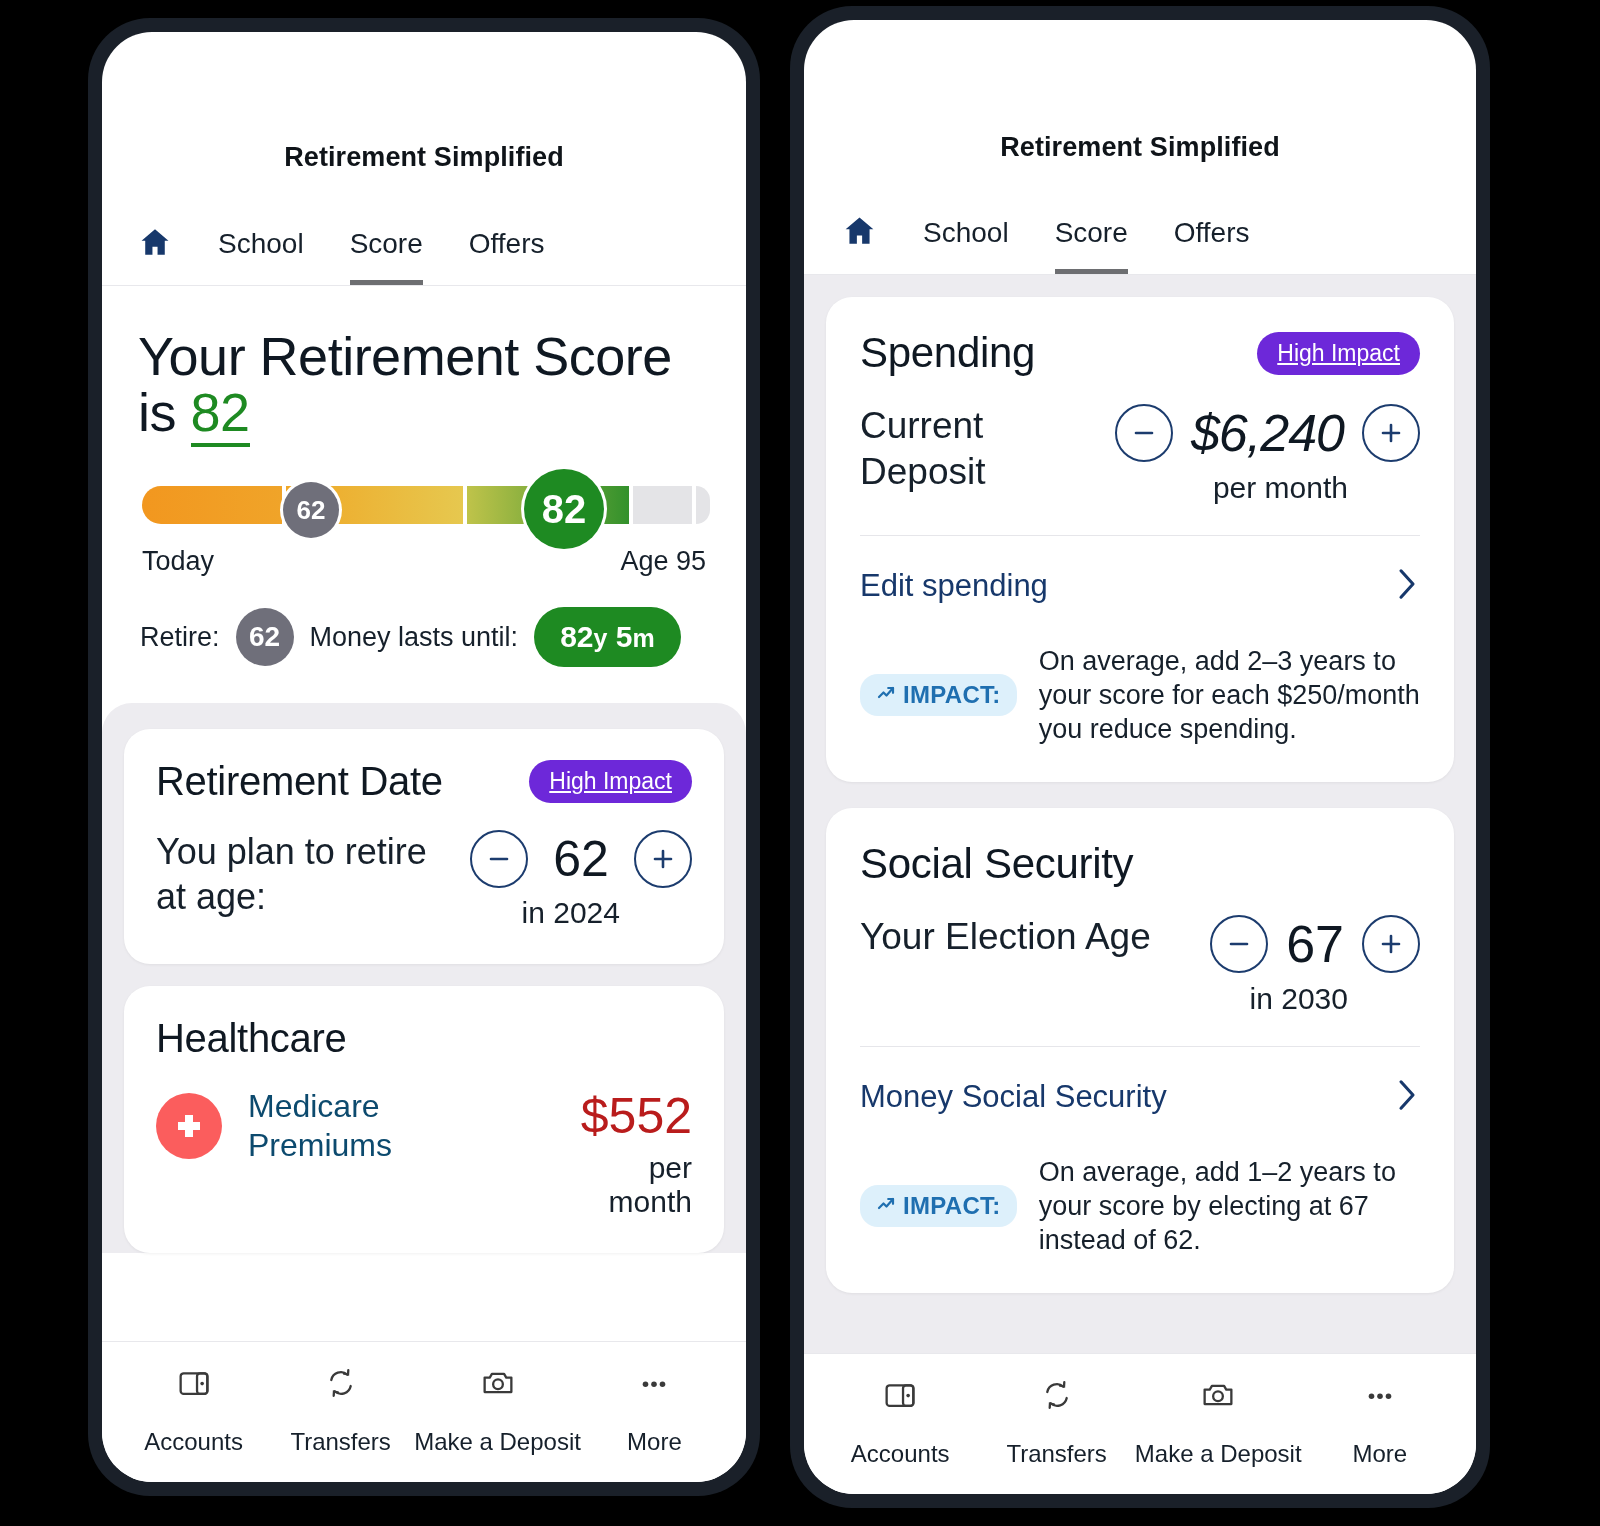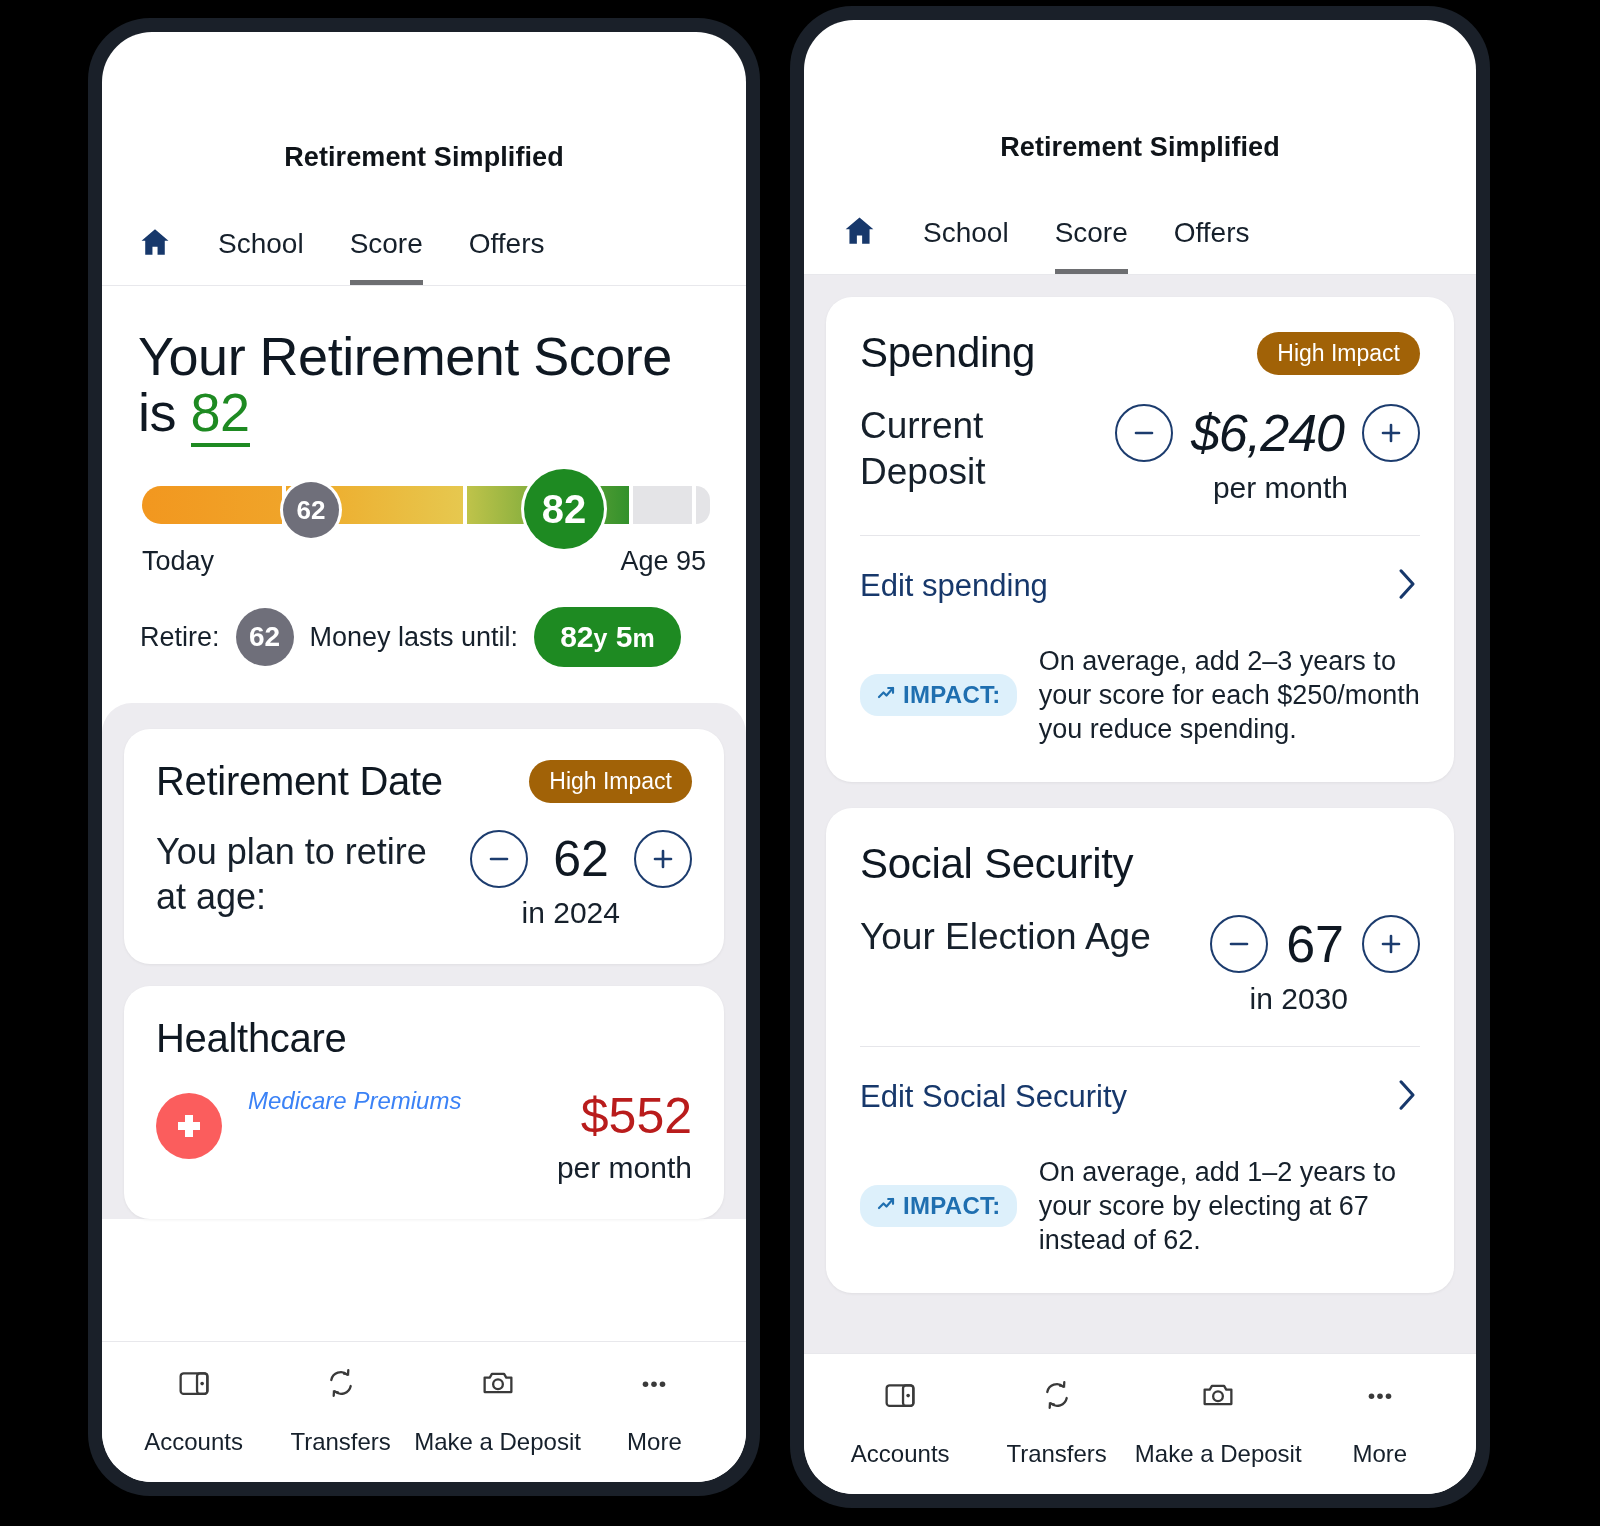--- a/index.html
+++ b/index.html
@@ -169,23 +169,23 @@
     padding: 30px 32px 34px 32px;
     margin-bottom: 22px;
     box-shadow: 0 1px 3px rgba(0,0,0,.06);
   }
   .card-head {
     display: flex; align-items: center; justify-content: space-between;
     margin-bottom: 26px;
   }
   .card-title { font-size: 40px; color: #0f1822; font-weight: 400; letter-spacing: -.3px; }
   .badge-impact {
-    background: #a16207; color: #ffffff;
+    background: #6d28d9; color: #ffffff;
     border-radius: 22px; padding: 8px 20px;
-    font-size: 23px; white-space: nowrap;
+    font-size: 23px; white-space: nowrap; text-decoration: underline;
   }
 
   .stepper-row { display: flex; align-items: flex-start; justify-content: space-between; }
   .stepper-label { font-size: 36px; line-height: 1.24; color: #16202b; max-width: 300px; }
   .stepper-right { display: flex; flex-direction: column; align-items: flex-end; }
   .stepper { display: flex; align-items: center; gap: 18px; }
   .circle-btn {
     width: 58px; height: 58px; border-radius: 50%;
     border: 2.5px solid #1c3c6e;
     display: flex; align-items: center; justify-content: center;
@@ -215,21 +215,21 @@
   .impact-text { font-size: 27px; line-height: 1.26; color: #16202b; }
 
   
   .hc-row { display: flex; align-items: flex-start; gap: 26px; }
   .med-icon {
     width: 66px; height: 66px; border-radius: 50%;
     background: #fb5d5d; flex: 0 0 auto;
     display: flex; align-items: center; justify-content: center;
     margin-top: 6px;
   }
-  .hc-name { font-size: 24px; line-height: 1.2; color: #3b82f6; flex: 1 1 auto; font-style: italic; }
+  .hc-name { font-size: 32px; line-height: 1.2; color: #0c4a6e; flex: 1 1 auto; }
   .hc-amt-wrap { text-align: right; }
   .hc-amt { font-size: 50px; color: #b91c1c; }
   .hc-per { font-size: 30px; color: #16202b; margin-top: 6px; }
 
   
   .bottomnav {
     flex: 0 0 auto;
     background: #fff;
     border-top: 1px solid #e8e8ec;
     display: flex;
@@ -509,21 +509,21 @@
                     </span>
                   </div>
                 </div>
                 <div class="stepper-sub">in 2030</div>
               </div>
             </div>
 
             <div class="divider"></div>
 
             <div class="edit-row">
-              <span class="edit-link">Edit Social Security</span>
+              <span class="edit-link">Money Social Security</span>
               <span class="chevron">
                 <svg width="26" height="36" viewBox="0 0 18 30" fill="none" stroke="#17386b" stroke-width="2.6" stroke-linecap="round" stroke-linejoin="round">
                     <path d="M4 4l10 11L4 26"></path>
                   </svg>
               </span>
             </div>
 
             <div class="impact-row">
               <span class="impact-pill">
                 <span>

